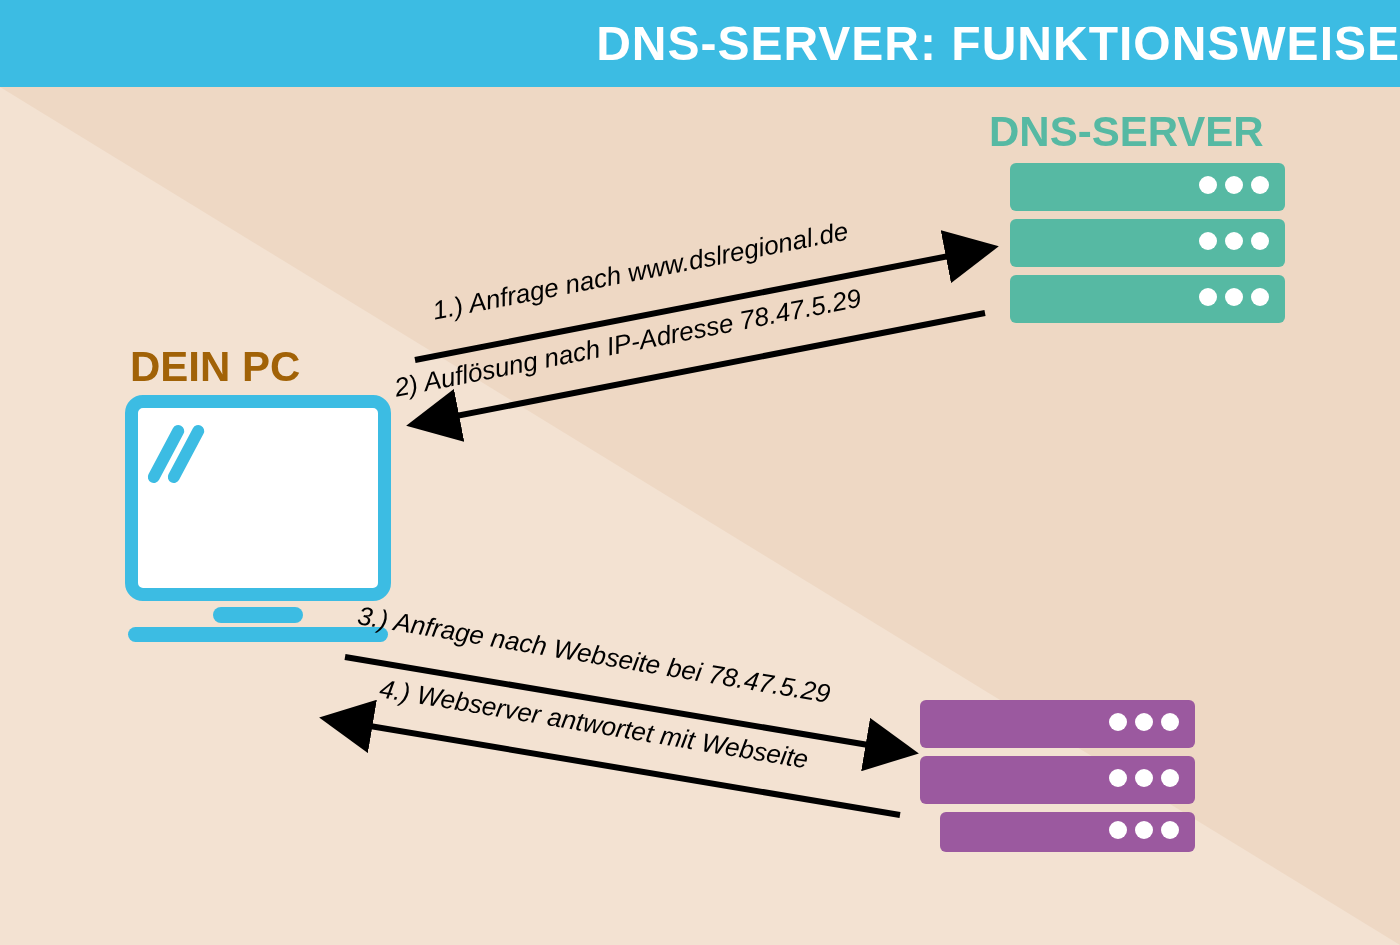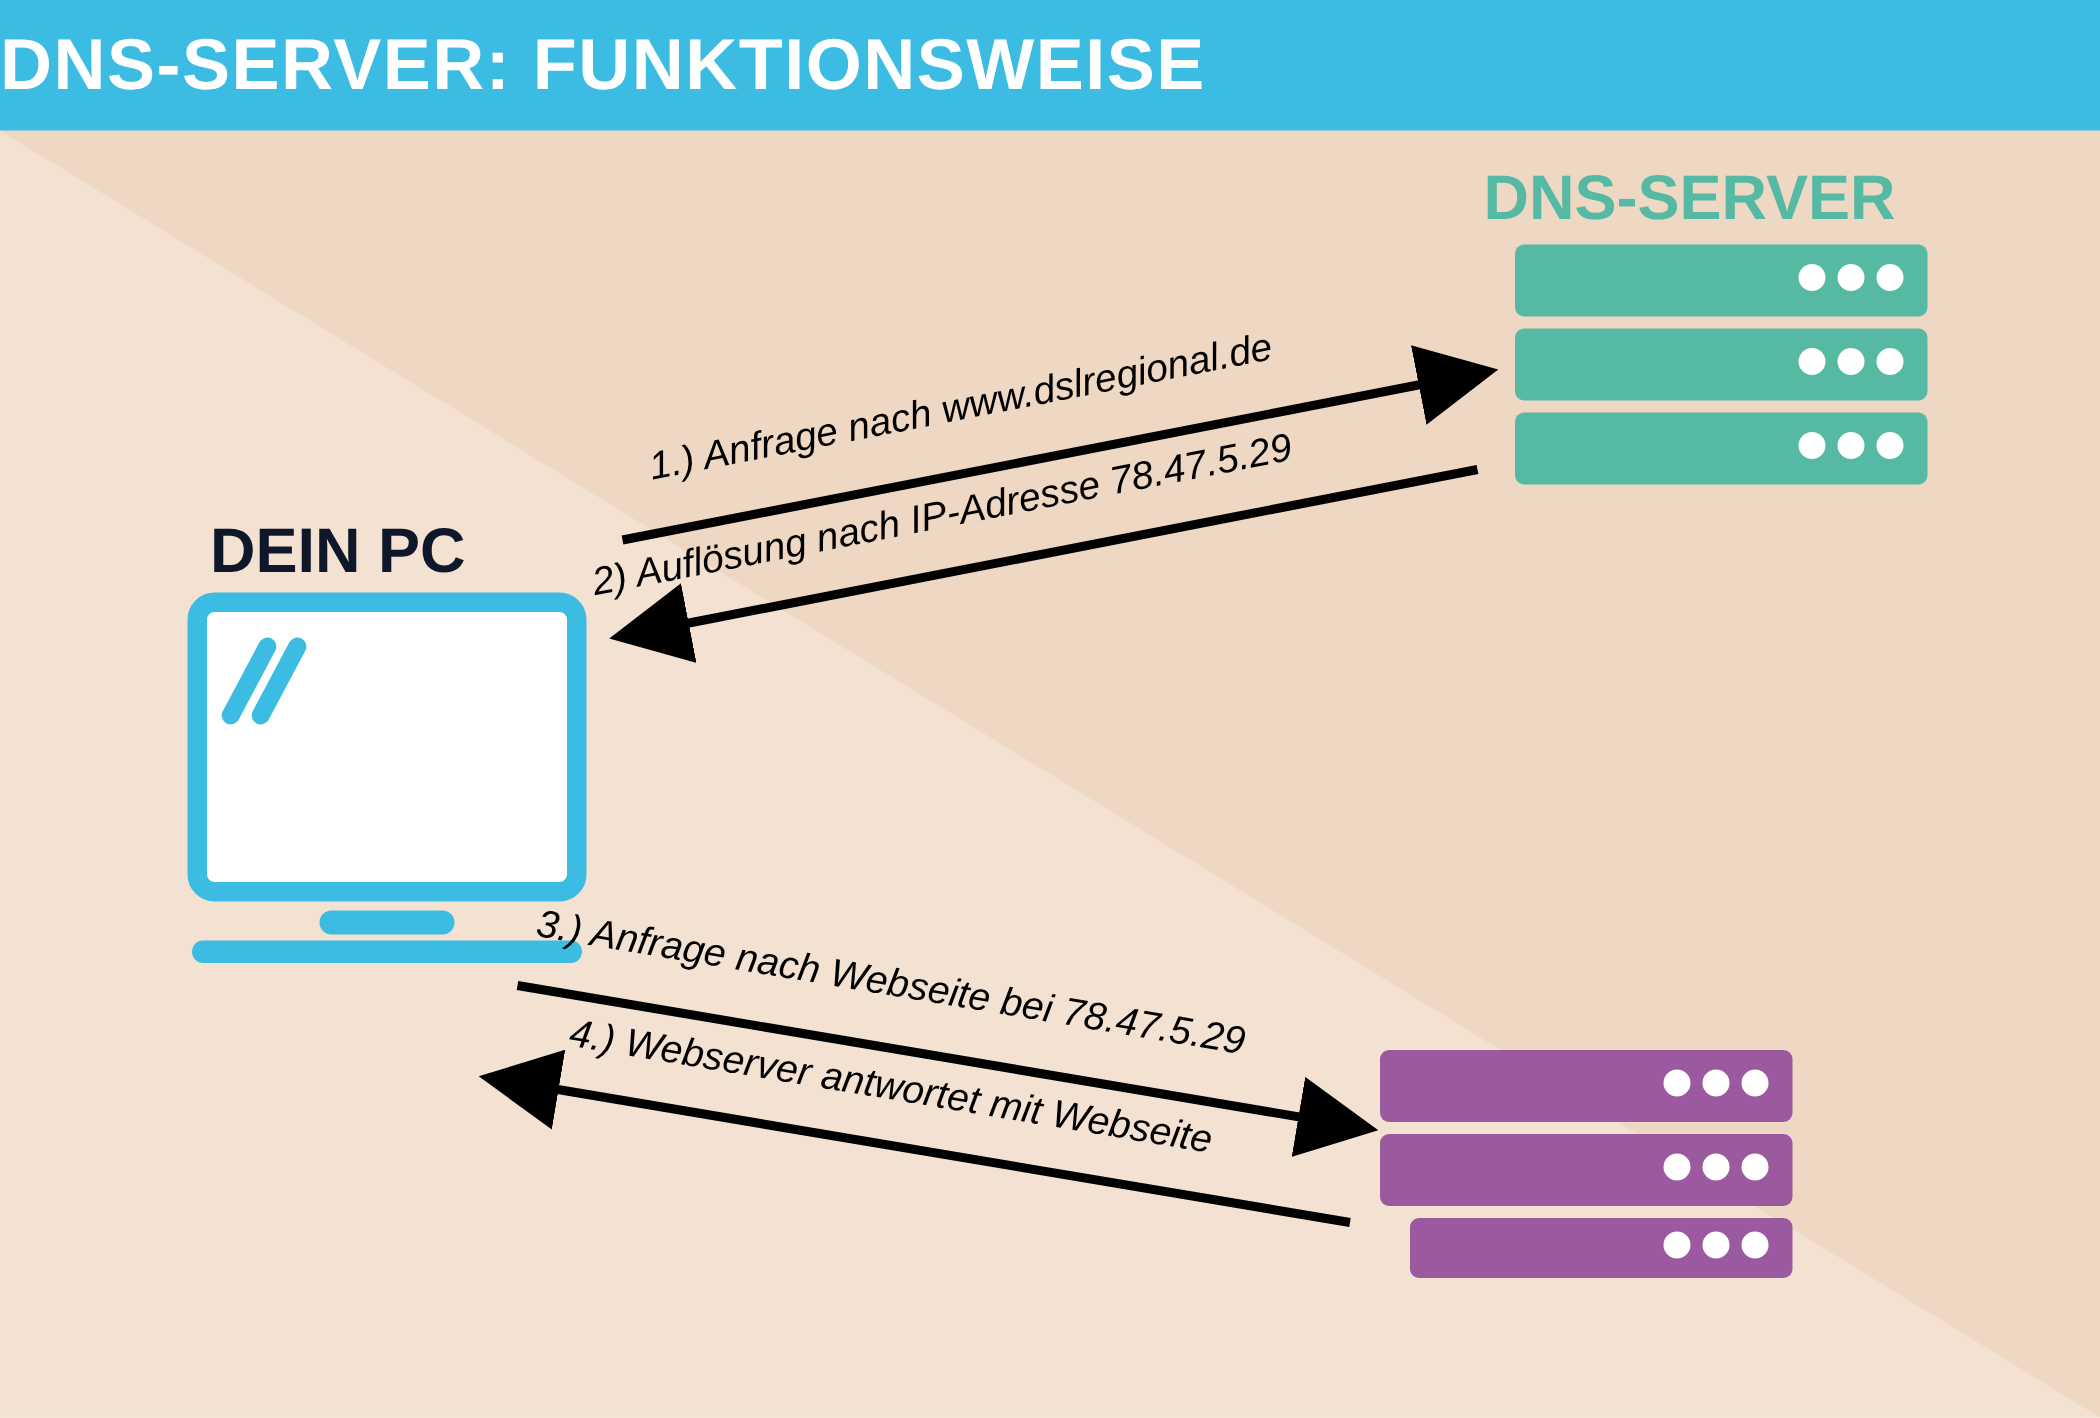--- a/index.html
+++ b/index.html
@@ -1,21 +1,21 @@
 <!DOCTYPE html>
 <html><head>
 <meta charset="utf-8">
 <style>
   html,body{margin:0;padding:0;width:1400px;height:945px;font-family:"Segoe UI",Arial,sans-serif;overflow:hidden}
   .canvas{position:relative;width:1400px;height:945px;background:#eed8c4}
   .bg-tri{position:absolute;left:0;top:87px;width:1400px;height:858px}
-  .header{position:absolute;left:0;top:0;width:100%;height:87px;background:#3cbce3;display:flex;align-items:center;justify-content:flex-start}
+  .header{position:absolute;left:0;top:0;width:100%;height:87px;background:#3cbce3;display:flex;align-items:center;justify-content:flex-end}
   .header-title{color:#fff;font-size:48px;font-weight:700;letter-spacing:1px}
   .node-label{position:absolute;font-weight:700;font-size:42px}
-  .pc-label{color:#0f172a;left:140px;top:343px}
+  .pc-label{color:#a16207;left:130px;top:343px}
   .dns-label{color:#56b9a3;left:989px;top:108px}
   .web-label{color:#9b599f;left:910px;top:650px}
 
   
   .pc{position:absolute;left:125px;top:395px}
   .pc-screen{width:240px;height:180px;border:13px solid #3cbce3;border-radius:18px;background:#fff;position:relative}
   .pc-stripes{position:absolute;left:22px;top:14px}
   .pc-stripes .s{width:12px;height:64px;background:#3cbce3;border-radius:6px;display:inline-block;transform:rotate(28deg);margin-right:8px}
   .pc-stand{width:90px;height:16px;background:#3cbce3;border-radius:8px;margin:6px auto 0}
   .pc-base{width:260px;height:15px;background:#3cbce3;border-radius:8px;margin:4px auto 0}

